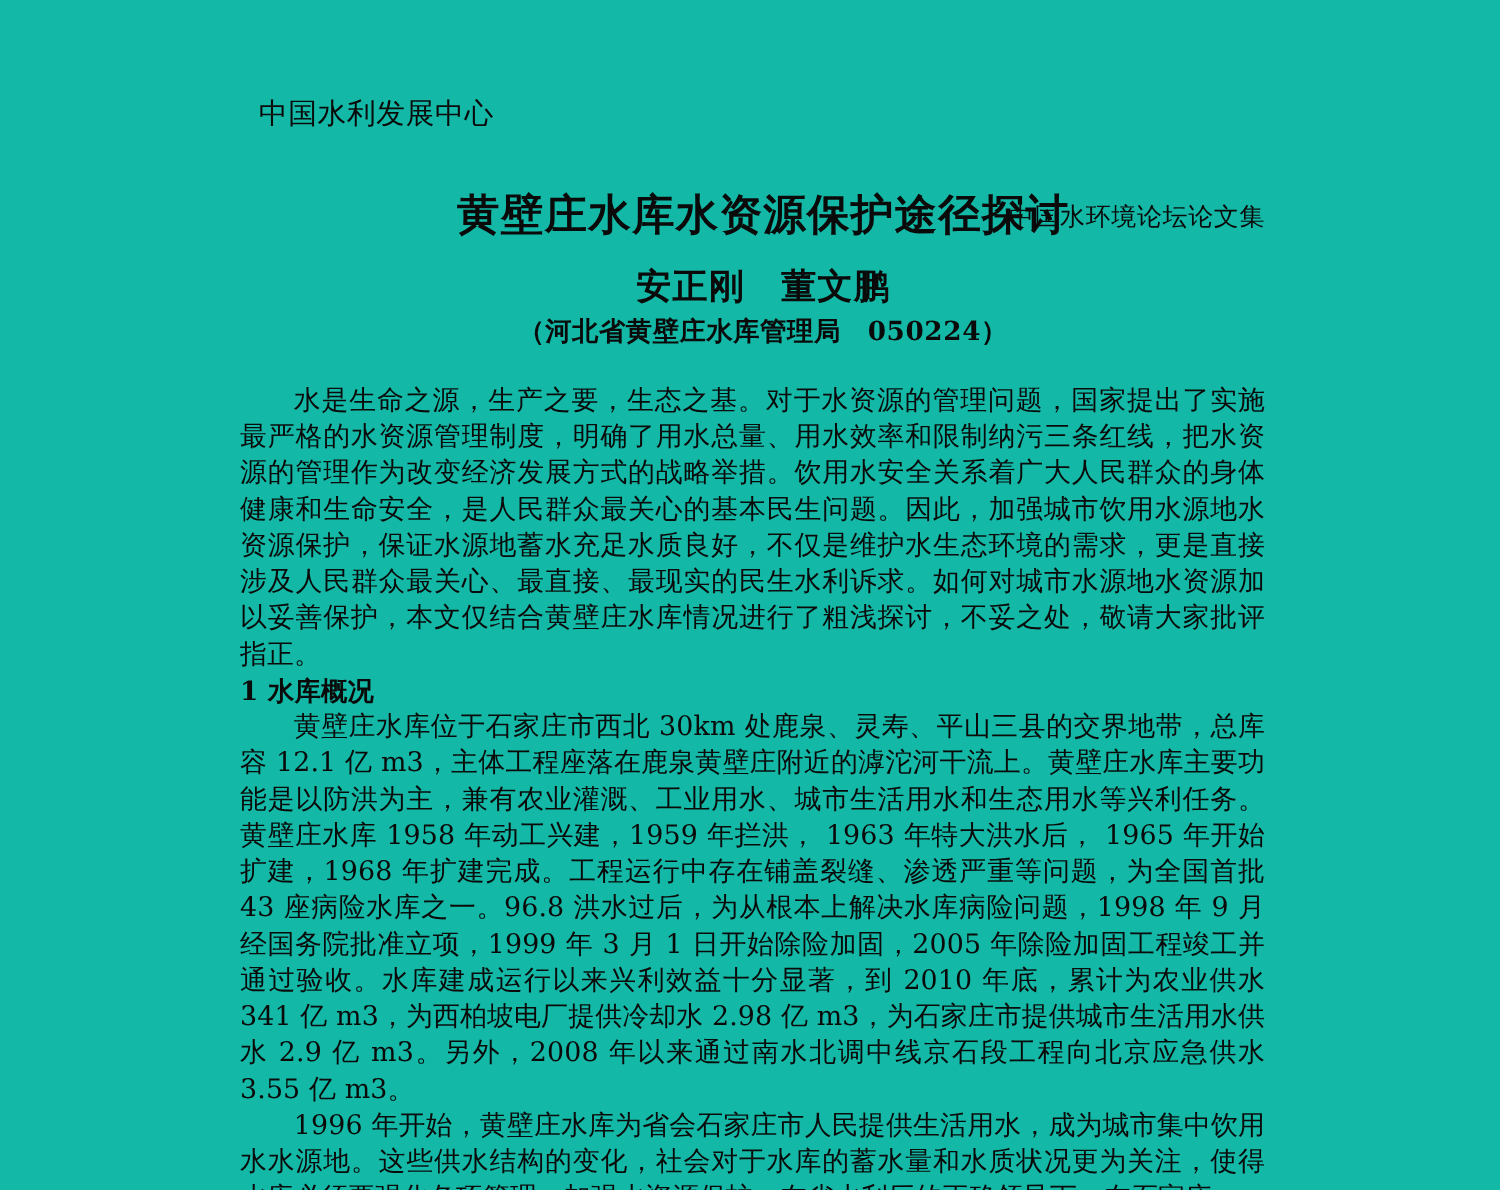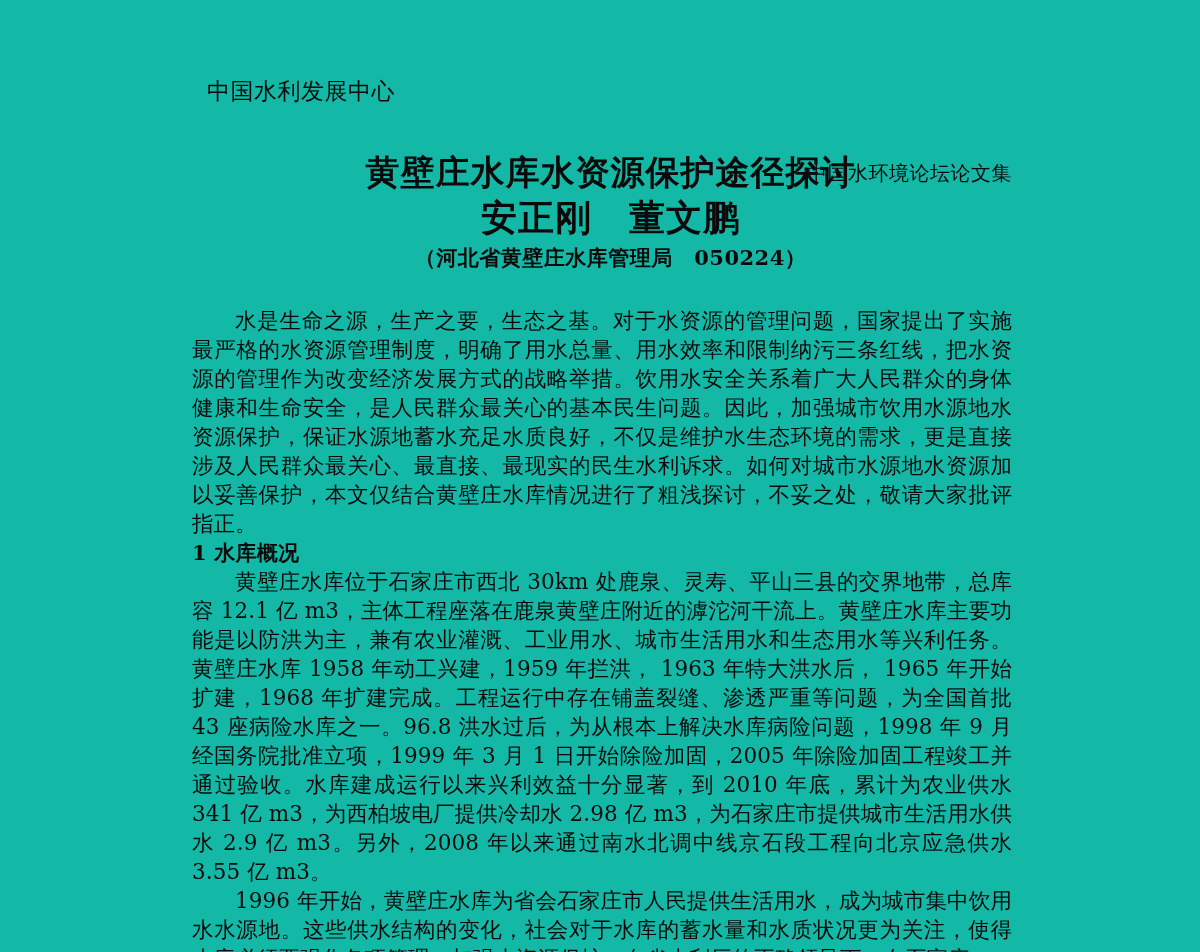--- a/index.html
+++ b/index.html
@@ -55,24 +55,24 @@
     padding-left: 21px;
   }
   .doc-title {
     font-size: 34px;
     font-weight: bold;
     line-height: 1.18;
     letter-spacing: 1px;
     margin: 0;
   }
   .doc-authors {
-    font-size: 36px;
+    font-size: 28px;
     font-weight: bold;
     line-height: 1.2;
-    margin: 4px 0 0 0;
+    margin: 20px 0 0 0;
     letter-spacing: 1px;
   }
   .doc-affiliation {
     font-size: 21px;
     font-weight: bold;
     line-height: 1.2;
     margin: 6px 0 0 0;
     letter-spacing: 0.5px;
   }
 

